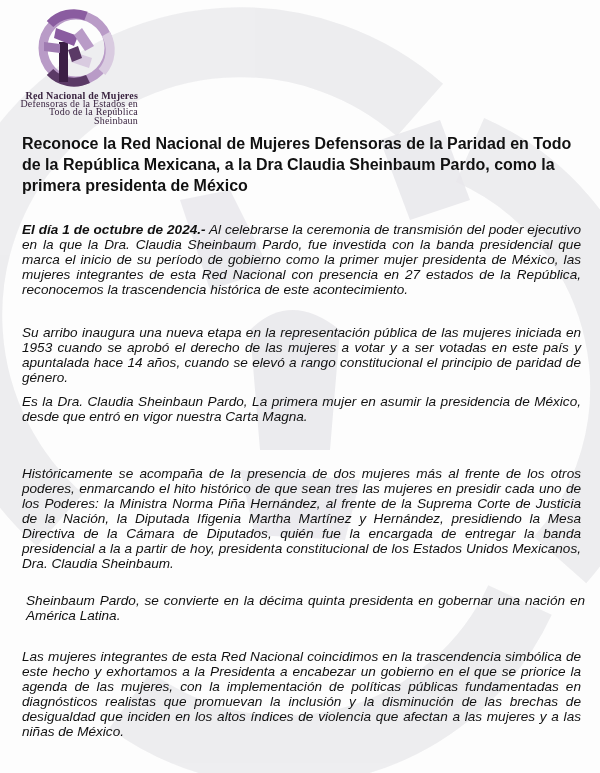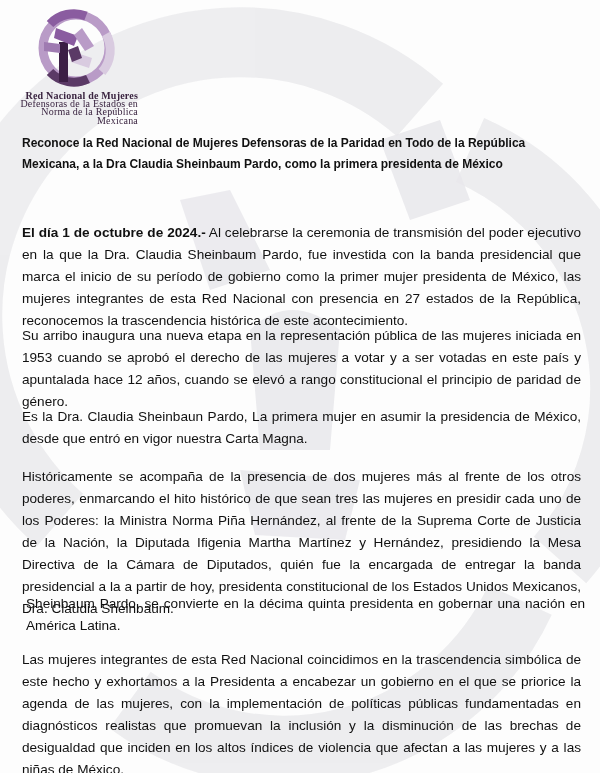--- a/index.html
+++ b/index.html
@@ -3,22 +3,22 @@
 <meta charset="utf-8">
 <style>
   html,body{margin:0;padding:0;}
   body{width:600px;height:773px;background:#fdfdfd;position:relative;overflow:hidden;font-family:"Liberation Sans",sans-serif;color:#111;}
   .watermark{position:absolute;left:0;top:0;width:600px;height:773px;z-index:0;}
   .content{position:relative;z-index:1;}
   .logo{position:absolute;left:20px;top:6px;width:120px;}
   .logo svg{display:block;margin-left:6px;}
   .logo-text{font-family:"Liberation Serif",serif;font-size:10px;line-height:8.2px;color:#3a2440;text-align:right;letter-spacing:0.2px;margin-top:2px;width:118px;}
   .logo-text .l1{font-weight:bold;}
-  .title{position:absolute;left:22px;top:133px;width:560px;font-weight:bold;font-size:12px;line-height:21px;}
-  .body{position:absolute;left:22px;width:559px;font-size:13.6px;line-height:22px;text-align:justify;}
+  .title{position:absolute;left:22px;top:133px;width:560px;font-weight:bold;font-size:16px;line-height:21px;}
+  .body{position:absolute;left:22px;width:559px;font-size:13.6px;line-height:15px;text-align:justify;font-style:italic;}
   .body b{font-weight:bold;}
 </style>
 </head>
 <body>
 
 <svg class="watermark" viewBox="0 0 600 773">
   <g fill="none" stroke="#ececee" stroke-width="70" opacity="0.9">
     <path d="M60 520 A260 260 0 0 1 420 110"></path>
     <path d="M470 150 A260 260 0 0 1 560 560"></path>
     <path d="M520 600 A260 260 0 0 1 130 700"></path>
@@ -41,30 +41,30 @@
       <rect x="33" y="36" width="9" height="40" fill="#3c1f45"></rect>
       <path d="M30 22 l22 8 l-4 10 l-20 -8 z" fill="#8a5ca0"></path>
       <path d="M56 22 l12 18 l-9 5 l-11 -16 z" fill="#b99bc7"></path>
       <path d="M48 46 l18 6 l-3 10 l-18 -6 z" fill="#d9cbe0"></path>
       <path d="M42 44 l10 -4 l4 12 l-10 4 z" fill="#5b3a66"></path>
       <path d="M18 36 l16 2 l0 9 l-16 -2 z" fill="#9f7bb1"></path>
     </svg>
     <div class="logo-text">
       <div class="l1">Red Nacional de Mujeres</div>
       <div>Defensoras de la Estados en</div>
-      <div>Norma de la República Mexicana</div>
+      <div>Todo de la República Sheinbaun</div>
     </div>
   </div>
 
   <div class="title">Reconoce  la Red Nacional de Mujeres Defensoras de la Paridad en Todo de la República Mexicana, a la Dra Claudia Sheinbaum Pardo, como la primera presidenta de México</div>
 
   <p class="body" style="top:222px;margin:0;"><b>El día 1 de octubre de 2024.-</b><span> Al celebrarse la ceremonia de transmisión del poder ejecutivo en la que la Dra. Claudia Sheinbaum Pardo, fue investida con la banda presidencial que marca el inicio de su período de gobierno como la primer mujer presidenta de México, las mujeres integrantes de esta Red Nacional con presencia en 27 estados de la República, reconocemos la trascendencia histórica de este acontecimiento.</span></p>
 
-  <p class="body" style="top:325px;margin:0;">Su arribo inaugura una nueva etapa en la representación pública de las mujeres iniciada en 1953 cuando se aprobó el derecho de las mujeres a votar y a ser votadas en este país y apuntalada hace 12 años, cuando se elevó a rango constitucional el principio de paridad de género.</p>
+  <p class="body" style="top:325px;margin:0;">Su arribo inaugura una nueva etapa en la representación pública de las mujeres iniciada en 1953 cuando se aprobó el derecho de las mujeres a votar y a ser votadas en este país y apuntalada hace 14 años, cuando se elevó a rango constitucional el principio de paridad de género.</p>
 
-  <p class="body" style="top:406px;margin:0;">Es la Dra. Claudia Sheinbaun Pardo, La primera mujer en asumir la presidencia de México, desde que entró en vigor nuestra Carta Magna.</p>
+  <p class="body" style="top:394px;margin:0;">Es la Dra. Claudia Sheinbaun Pardo, La primera mujer en asumir la presidencia de México, desde que entró en vigor nuestra Carta Magna.</p>
 
   <p class="body" style="top:466px;margin:0;">Históricamente se acompaña de la presencia de dos mujeres más al frente de los otros poderes, enmarcando el hito histórico de que sean tres las mujeres en presidir cada uno de los Poderes: la Ministra Norma Piña Hernández, al frente de la Suprema Corte de Justicia de la Nación, la Diputada Ifigenia Martha Martínez y Hernández, presidiendo la Mesa Directiva de la Cámara de Diputados,  quién fue la encargada de entregar la banda presidencial a la a partir de hoy, presidenta constitucional de los Estados Unidos Mexicanos, Dra. Claudia Sheinbaum.</p>
 
   <p class="body" style="top:589px;margin:4px;">Sheinbaum Pardo,  se convierte  en la décima quinta presidenta en gobernar una nación en América Latina.</p>
 
   <p class="body" style="top:649px;margin:0;">Las mujeres integrantes de esta Red Nacional coincidimos en la trascendencia simbólica de este hecho y exhortamos a la Presidenta a encabezar un gobierno en el que se priorice la agenda de las mujeres, con la implementación de políticas públicas fundamentadas en diagnósticos realistas que promuevan la inclusión y la disminución de las brechas de desigualdad que inciden en los altos índices de violencia que afectan a las mujeres y a las niñas de México.</p>
 </div>
 
 </body></html>

